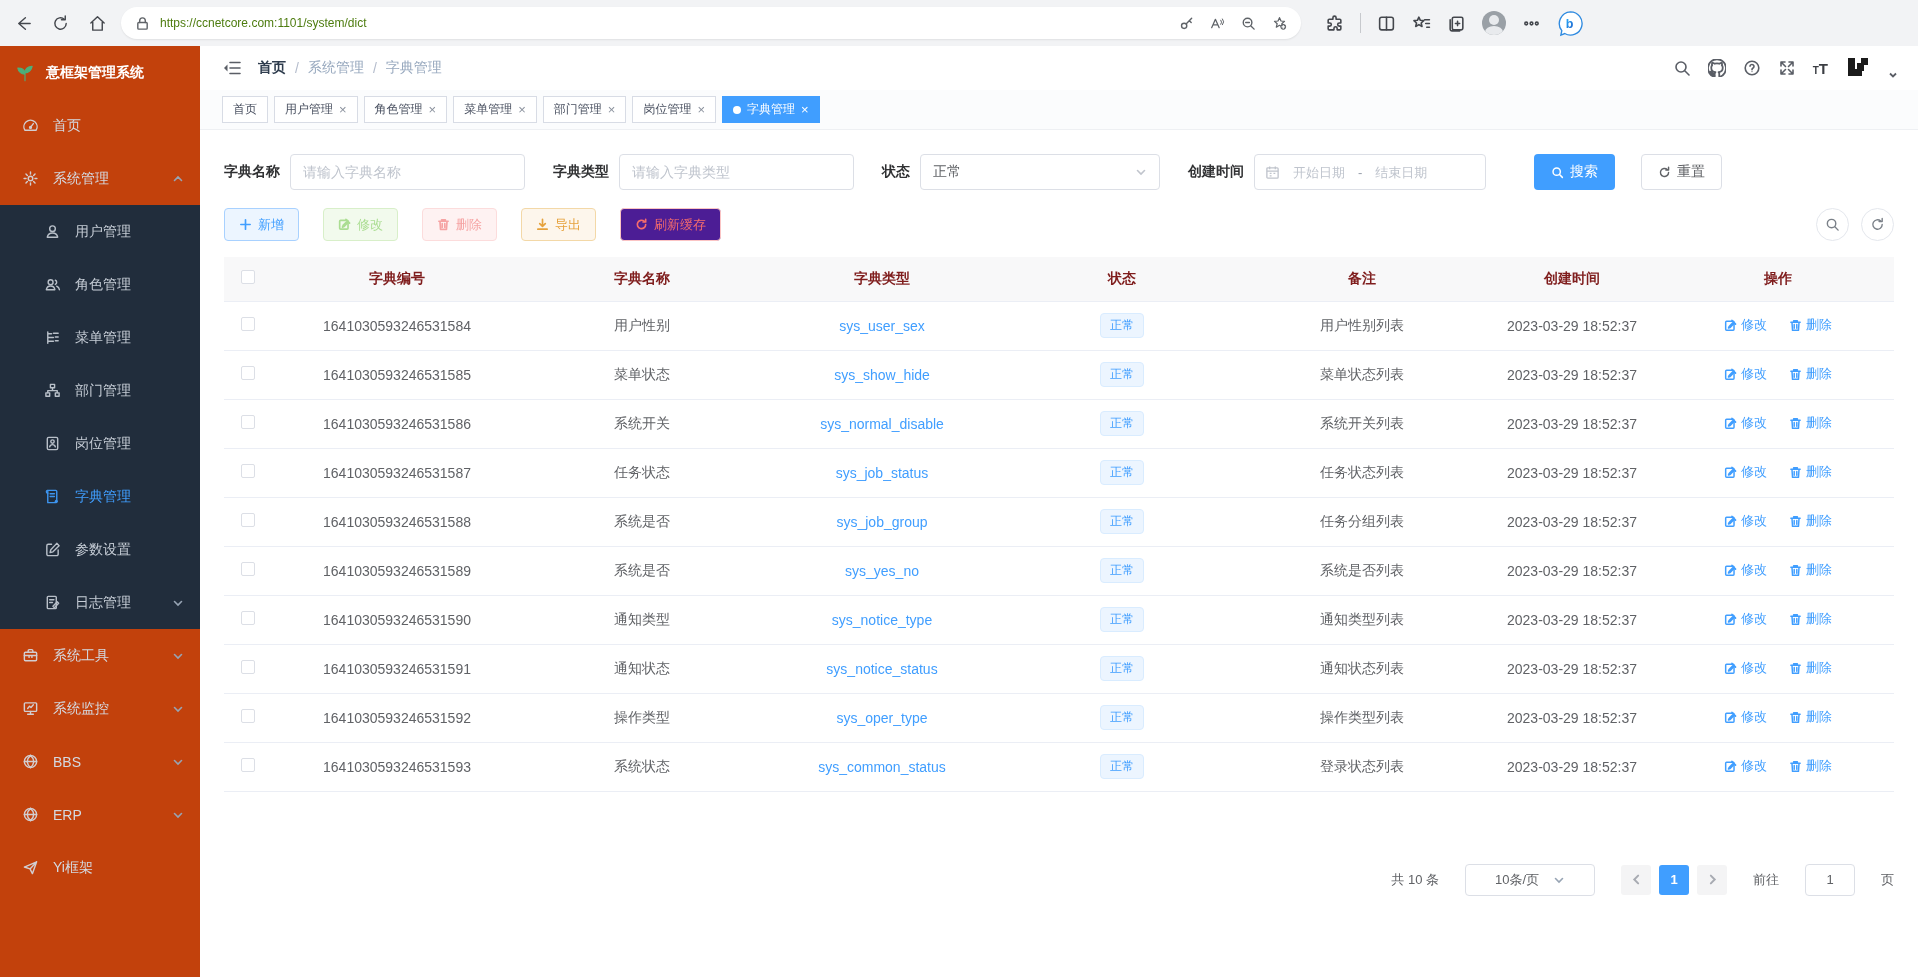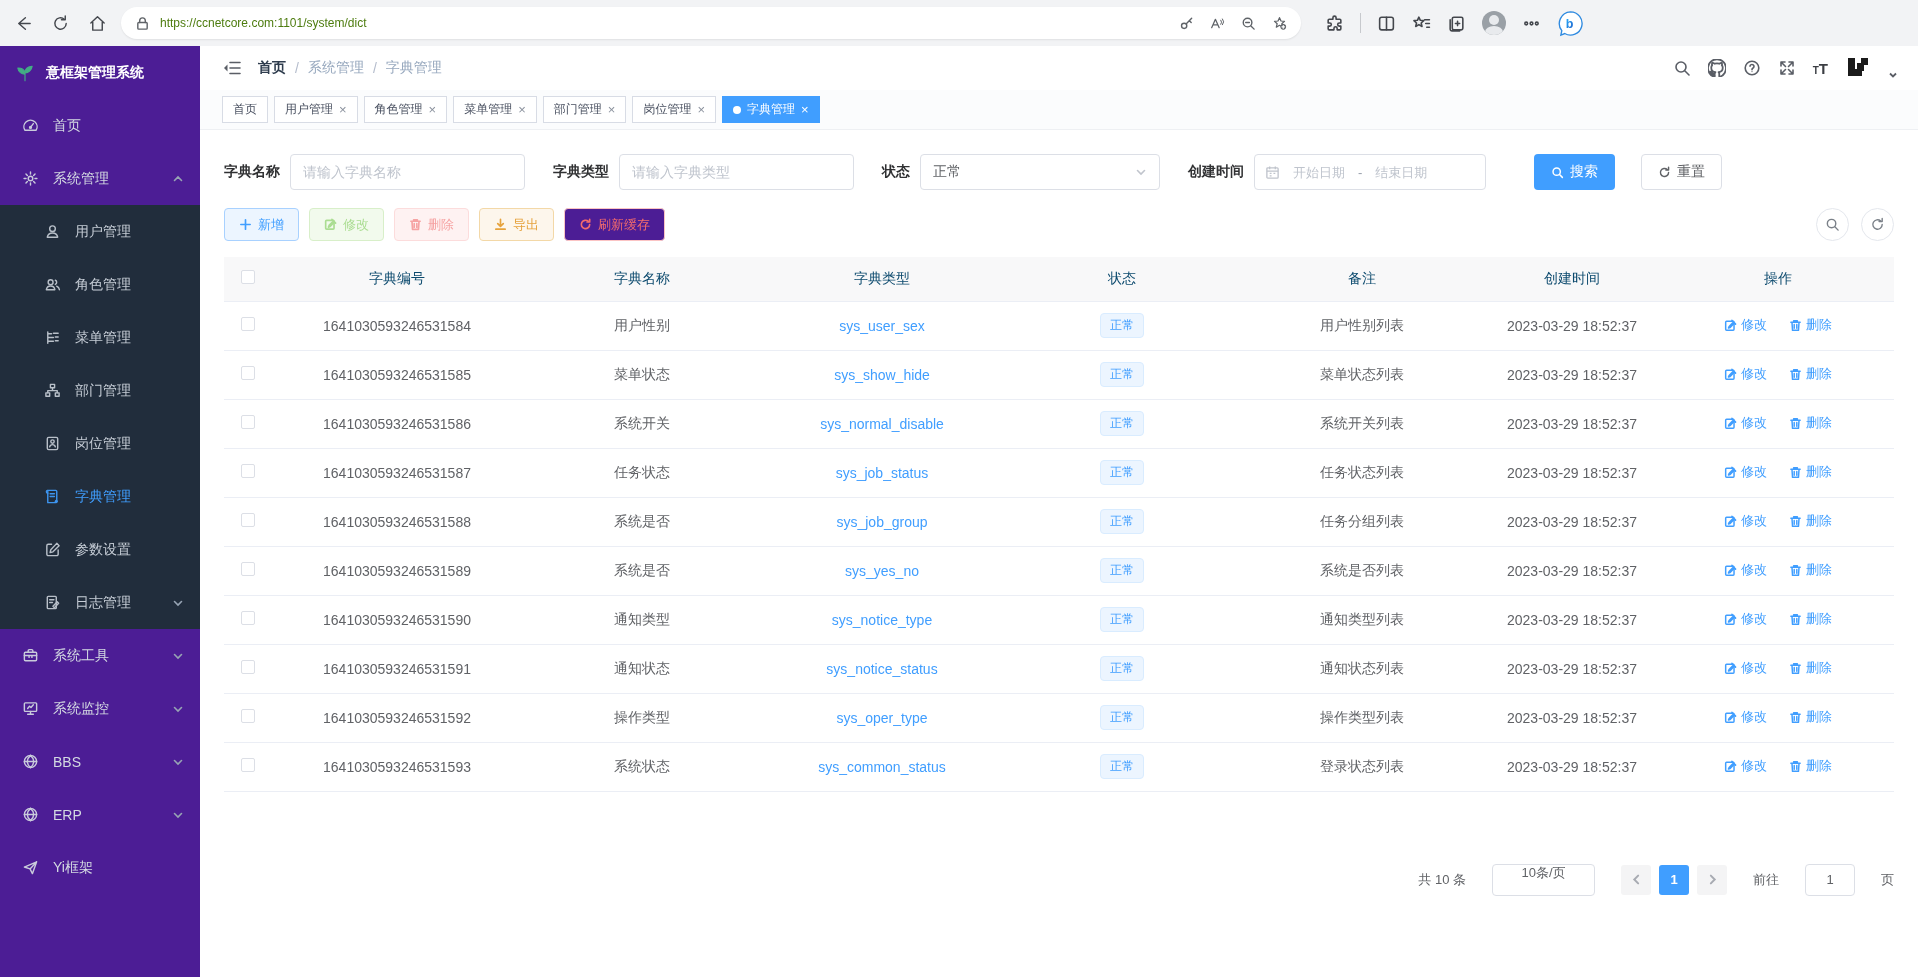--- a/index.html
+++ b/index.html
@@ -21,21 +21,21 @@
   .vdiv{ width:1px; height:20px; background:#c7c9cd; }
   .avatar-chip{ width:24px; height:24px; border-radius:50%; background:#9aa0a6; position:relative; overflow:hidden; }
   .avatar-chip::before{ content:""; position:absolute; left:7px; top:4px; width:10px; height:10px;
     border-radius:50%; background:#e8eaed; }
   .avatar-chip::after{ content:""; position:absolute; left:3px; top:15px; width:18px; height:12px;
     border-radius:50%; background:#e8eaed; }
   .bing-bubble{ width:27px; height:27px; }
 
   
   .app{ display:flex; height:931px; }
-  .sidebar{ width:200px; background:#4c1d95; flex:0 0 auto; color:#d4dae2; }
+  .sidebar{ width:200px; background:#c2410c; flex:0 0 auto; color:#d4dae2; }
   .main{ flex:1; display:flex; flex-direction:column; background:#fff; min-width:0; }
 
   
   .logo-row{ height:53px; display:flex; align-items:center; gap:10px; padding:0 14px; }
   .logo-title{ color:#fff; font-size:14px; font-weight:bold; white-space:nowrap; }
   .menu-item{ height:53px; display:flex; align-items:center; gap:14px; padding:0 16px 0 22px;
     font-size:14px; cursor:pointer; }
   .menu-item .chev{ margin-left:auto; }
   .submenu{ background:#212d3c; }
   .submenu .menu-item{ padding-left:44px; color:#c6cdd6; }
@@ -94,53 +94,53 @@
 
   .btn{ height:36px; border-radius:4px; border:1px solid transparent; font-size:14px;
     display:inline-flex; align-items:center; gap:6px; padding:0 16px; cursor:pointer;
     font-family:inherit; background:#fff; }
   .btn svg{ width:13px; height:13px; stroke:currentColor; fill:none; stroke-width:1.8;
     stroke-linecap:round; stroke-linejoin:round; }
   .btn-search{ background:#409eff; color:#fff; margin-left:48px; }
   .btn-reset{ border-color:#dcdfe6; color:#606266; margin-left:26px; }
 
   .toolbar{ display:flex; align-items:center; margin-top:18px; }
-  .tbtn{ height:33px; font-size:13px; padding:0 14px; margin-right:10px; }
+  .tbtn{ height:33px; font-size:13px; padding:0 14px; margin-right:24px; }
   .tbtn-add{ background:#ecf5ff; border-color:#a8d1ff; color:#409eff; }
   .tbtn-edit{ background:#f2faed; border-color:#d8efc9; color:#abdd92; }
   .tbtn-del{ background:#fef2f2; border-color:#fcdcdc; color:#f6a3a3; }
   .tbtn-export{ background:#fdf6ec; border-color:#f3d8a7; color:#e6a23c; }
   .tbtn-cache{ background:#4c1d95; border-color:#fbc4c4; color:#f56c6c; }
   .circle-tools{ margin-left:auto; display:flex; gap:12px; }
   .circle-btn{ width:33px; height:33px; border-radius:50%; border:1px solid #e4e7ed;
     background:#fff; display:flex; align-items:center; justify-content:center; cursor:pointer; }
   .circle-btn svg{ width:15px; height:15px; stroke:#7a8088; fill:none; stroke-width:1.5;
     stroke-linecap:round; stroke-linejoin:round; }
 
   
   table.dict{ width:1670px; border-collapse:collapse; margin-top:16px; table-layout:fixed; }
-  .dict th{ height:44px; background:#f8f8f9; color:#0c4a6e; font-size:14px; font-weight:normal;
+  .dict th{ height:44px; background:#f8f8f9; color:#7f1d1d; font-size:14px; font-weight:bold;
     border-bottom:1px solid #ebeef5; text-align:center; }
   .dict td{ height:49px; border-bottom:1px solid #ebeef5; text-align:center;
     font-size:14px; color:#606266; }
   .cbx{ width:14px; height:14px; border:1px solid #dcdfe6; border-radius:2px; background:#fff;
     display:inline-block; cursor:pointer; }
   .type-link{ color:#409eff; cursor:pointer; text-decoration:none; }
   .badge{ display:inline-block; padding:3px 9px; font-size:12px; color:#409eff;
     background:#ecf5ff; border:1px solid #d9ecff; border-radius:4px; }
   .op-link{ color:#409eff; font-size:13px; cursor:pointer; display:inline-flex;
     align-items:center; gap:4px; margin:0 9px; }
   .op-link svg{ width:13px; height:13px; stroke:#409eff; fill:none; stroke-width:1.6;
     stroke-linecap:round; stroke-linejoin:round; }
 
   
   .pagination{ display:flex; align-items:center; justify-content:flex-end; gap:26px;
     margin-top:72px; width:1670px; font-size:13px; color:#606266; }
-  .psize{ width:103px; height:32px; border:1px solid #dcdfe6; border-radius:4px;
-    display:flex; align-items:center; justify-content:center; gap:14px; cursor:pointer;flex-direction:column; }
+  .psize{ width:130px; height:32px; border:1px solid #dcdfe6; border-radius:4px;
+    display:flex; align-items:center; justify-content:center; gap:14px; cursor:pointer; }
   .pbtn{ width:30px; height:30px; border-radius:3px; background:#f4f4f5; border:none;
     display:flex; align-items:center; justify-content:center; cursor:pointer; }
   .pbtn svg{ width:11px; height:11px; stroke:#a8abb2; fill:none; stroke-width:1.8; stroke-linecap:round; }
   .pcur{ width:30px; height:30px; border-radius:3px; background:#409eff; color:#fff;
     font-weight:bold; display:flex; align-items:center; justify-content:center; cursor:pointer; }
   .pgroup{ display:flex; align-items:center; gap:8px; }
   .goto-input{ width:50px; height:32px; border:1px solid #dcdfe6; border-radius:4px;
     text-align:center; font-size:13px; color:#606266; outline:none; font-family:inherit; }
 </style>
 </head>

